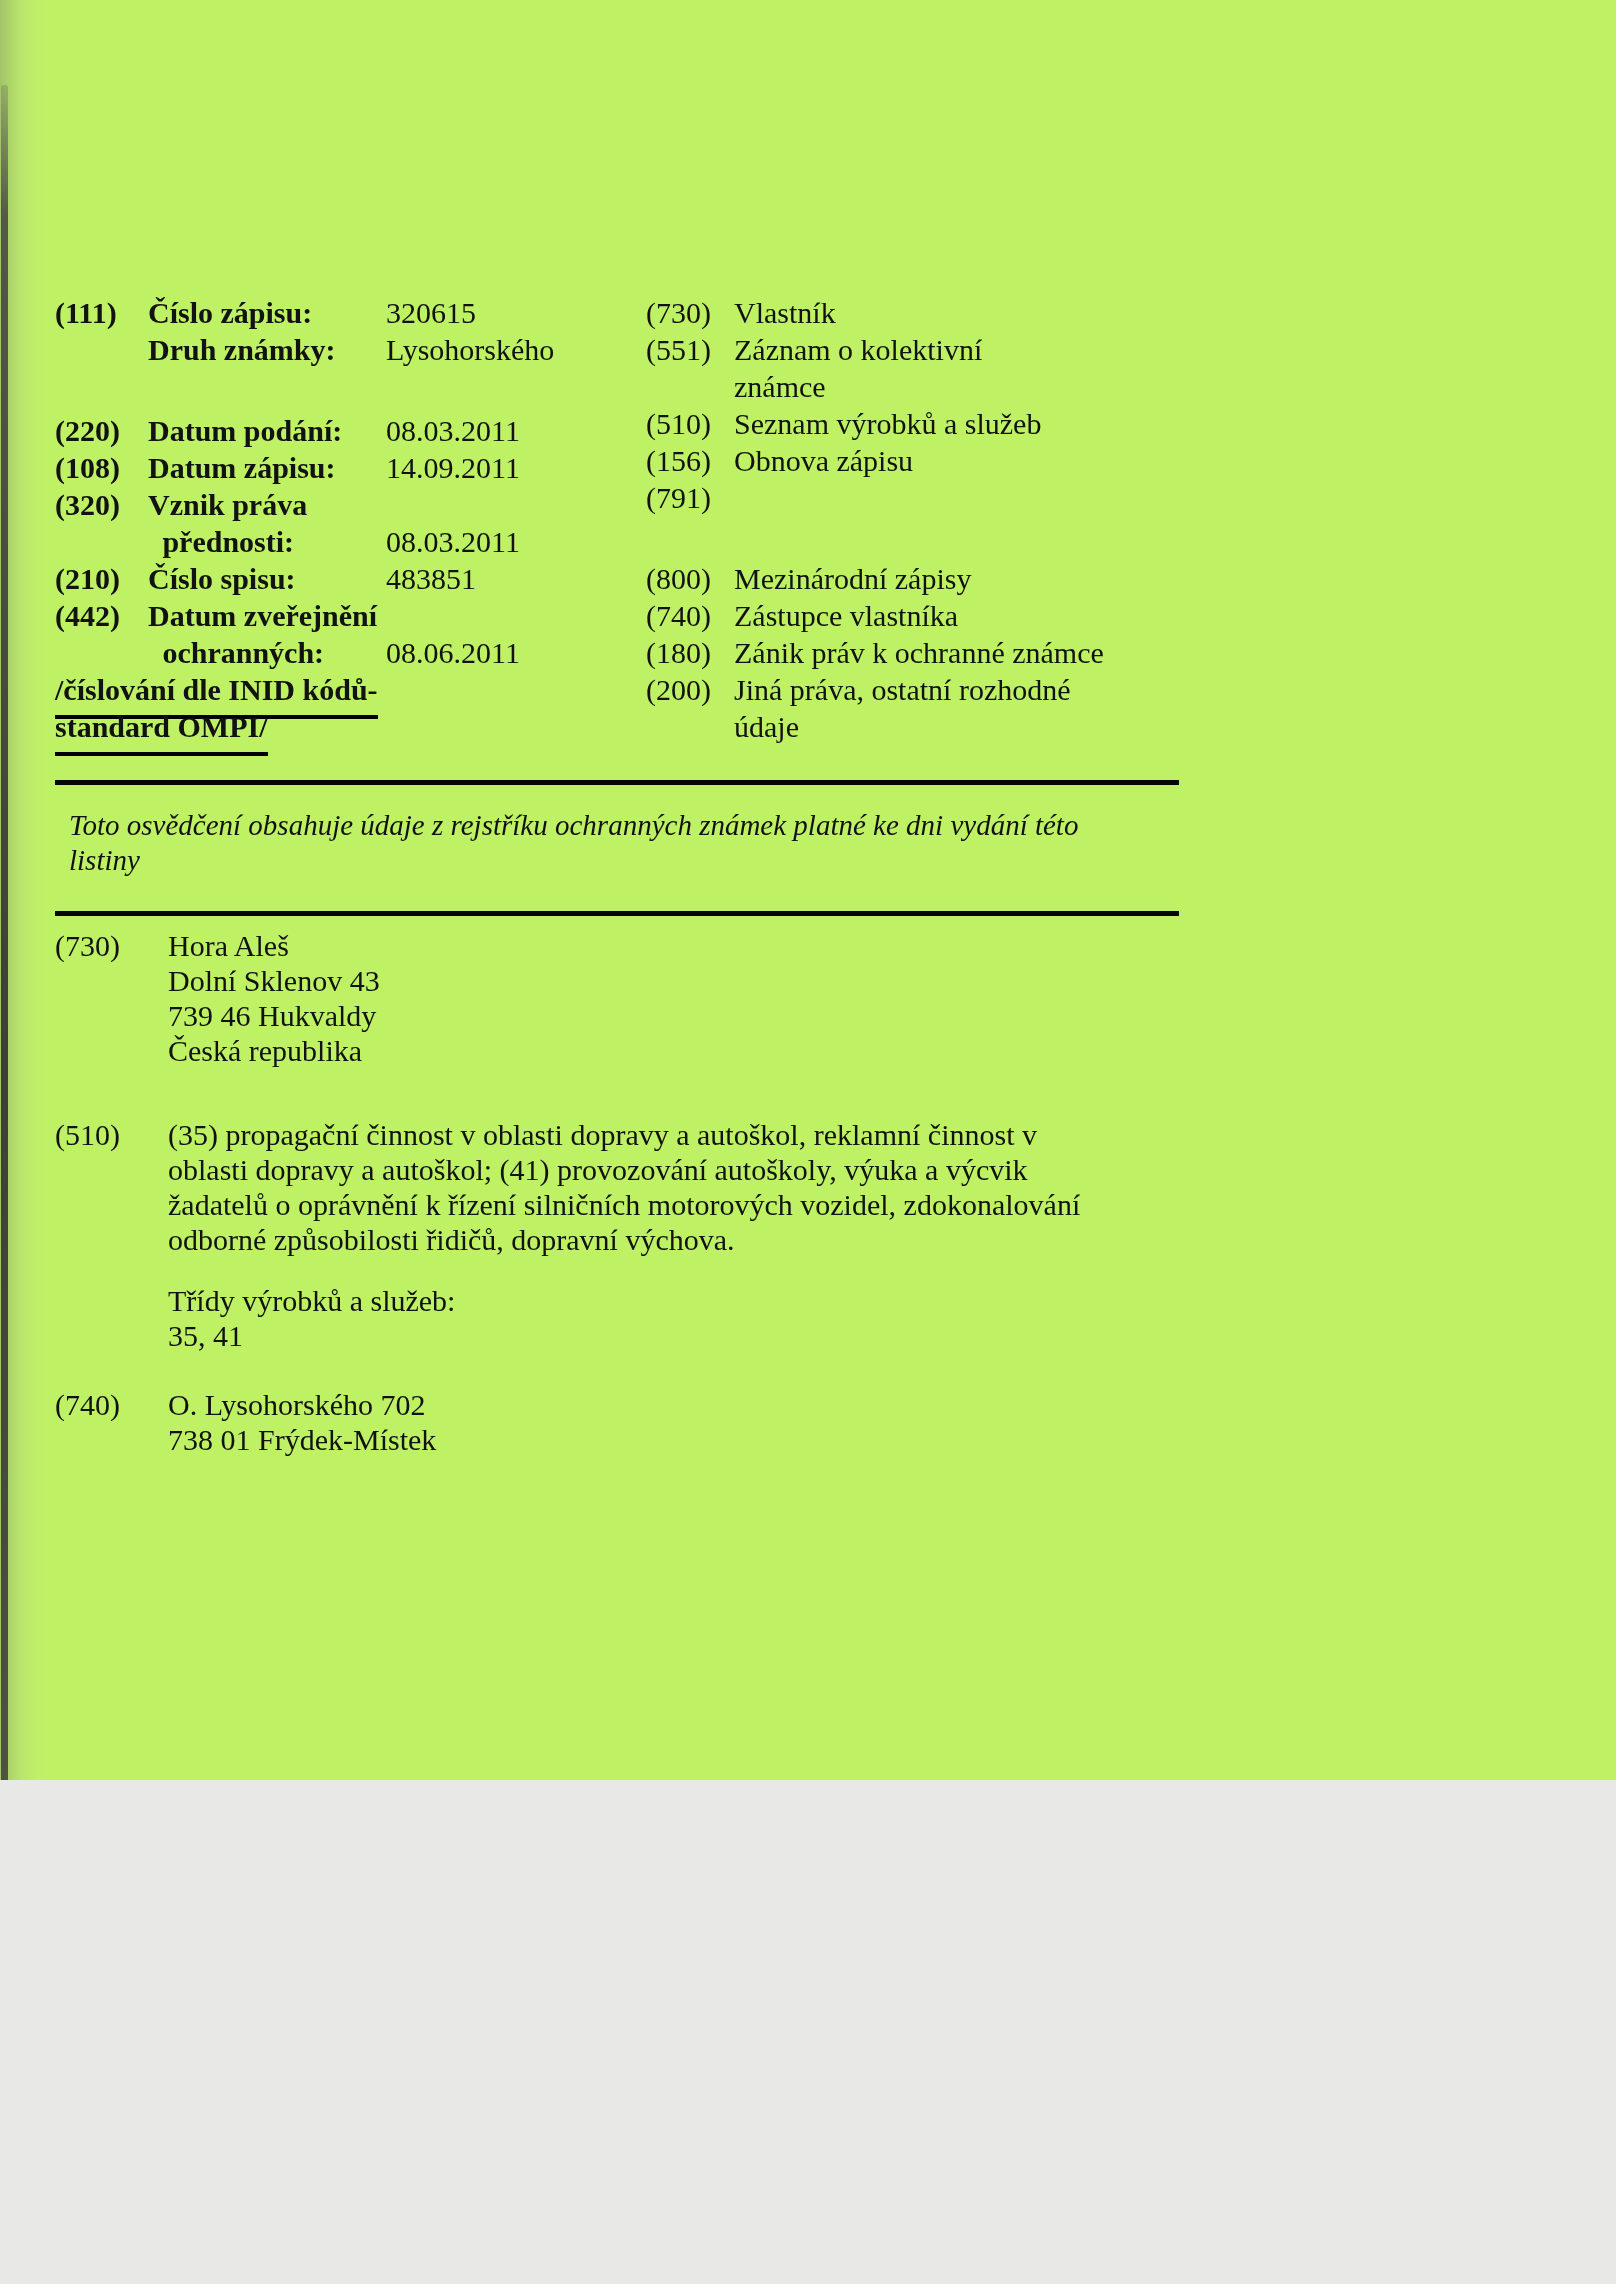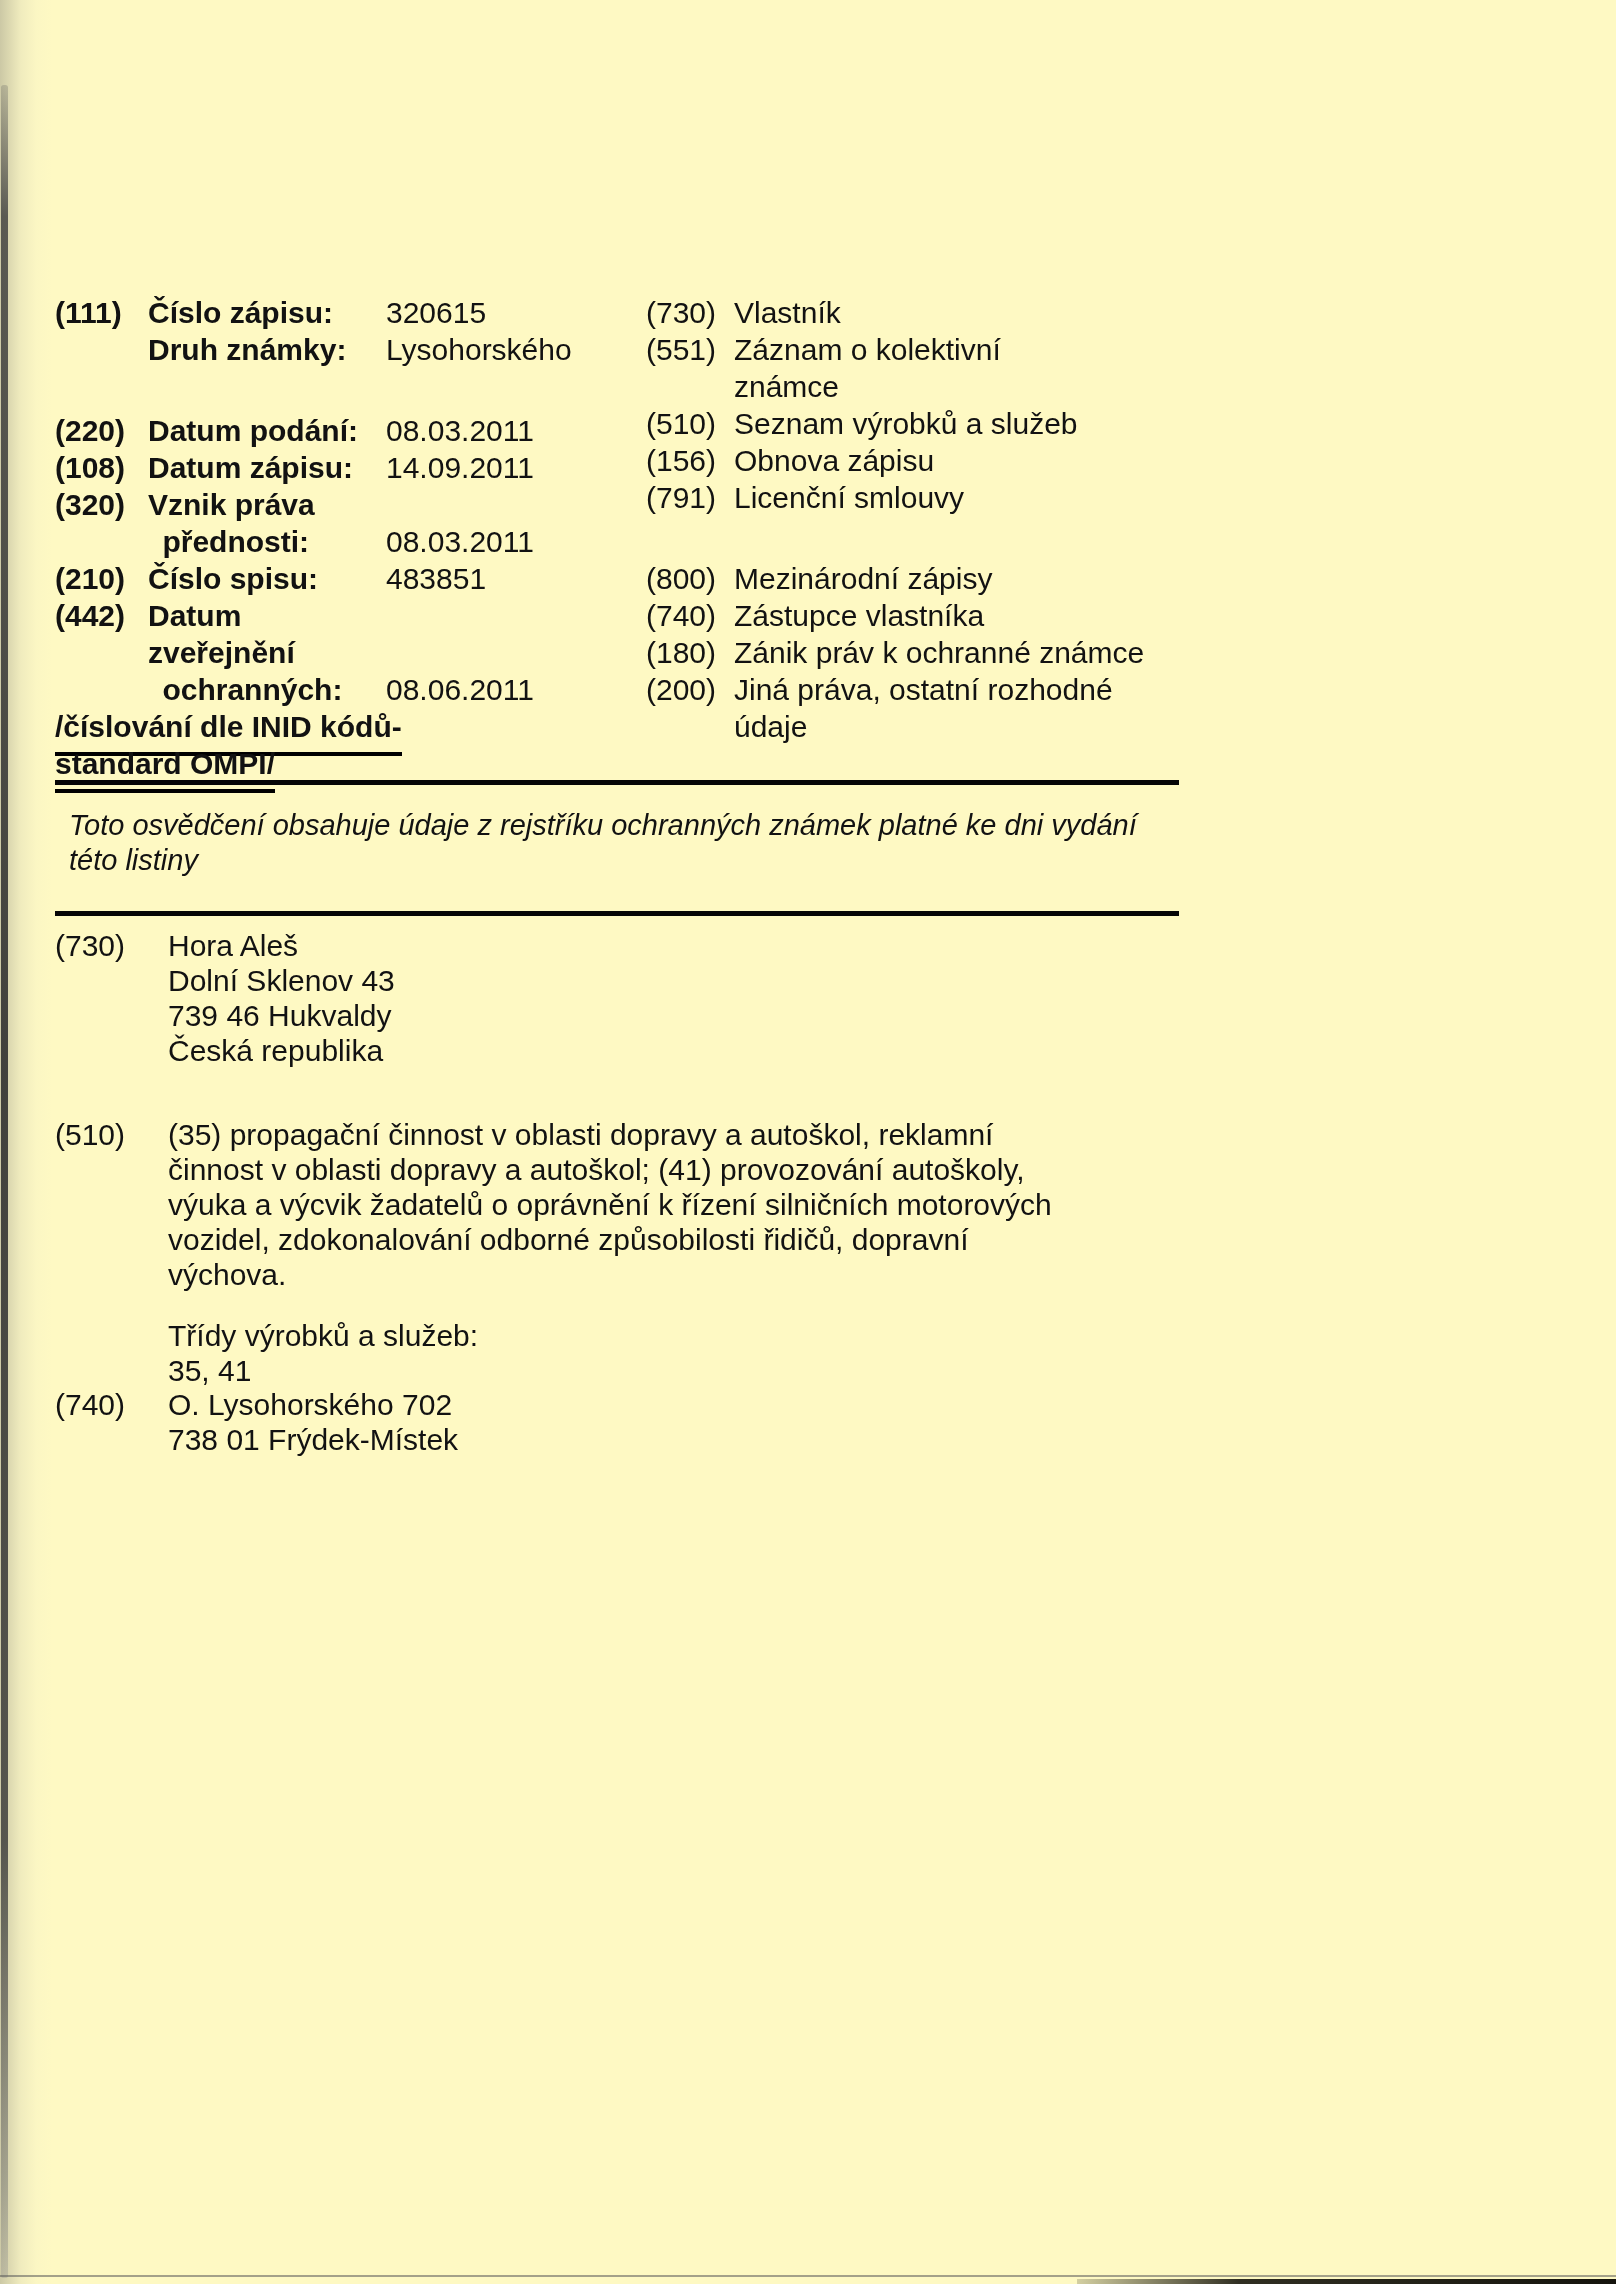--- a/index.html
+++ b/index.html
@@ -1,21 +1,21 @@
 <!DOCTYPE html>
 <html style="font-size:10.4px"><head>
 <meta charset="utf-8">
 <style>
   html,body{margin:0;padding:0;background:#e8e8e6;}
   .page{
     position:relative;
-    width:1616px;height:2284px;
-    background:#fef9c3;
+    width:1616px;height:1780px;
+    background:#bef264;
     overflow:hidden;
-    font-family:Liberation Sans, sans-serif;
+    font-family:Liberation Serif, serif;
     color:#121212;
   }
   
   .scan-edge-left{
     position:absolute;left:0;top:0;width:52px;height:2284px;
     background:linear-gradient(to right, rgba(110,110,110,0.35), rgba(160,160,160,0.15) 40%, rgba(200,200,200,0.05) 70%, transparent);
     pointer-events:none;
   }
   .scan-edge-line{
     position:absolute;left:1.3px;top:85px;width:7.2px;height:2193px;
@@ -158,21 +158,20 @@
     <div class="row">
       <span class="code">(510)</span>
       <span class="label">Seznam výrobků a služeb</span>
     </div>
     <div class="row">
       <span class="code">(156)</span>
       <span class="label">Obnova zápisu</span>
     </div>
     <div class="row">
       <span class="code">(791)</span>
-      <span class="label">Licenční smlouvy</span>
     </div>
     <div class="gap-lg"></div>
     <div class="row">
       <span class="code">(800)</span>
       <span class="label">Mezinárodní zápisy</span>
     </div>
     <div class="row">
       <span class="code">(740)</span>
       <span class="label">Zástupce vlastníka</span>
     </div>

